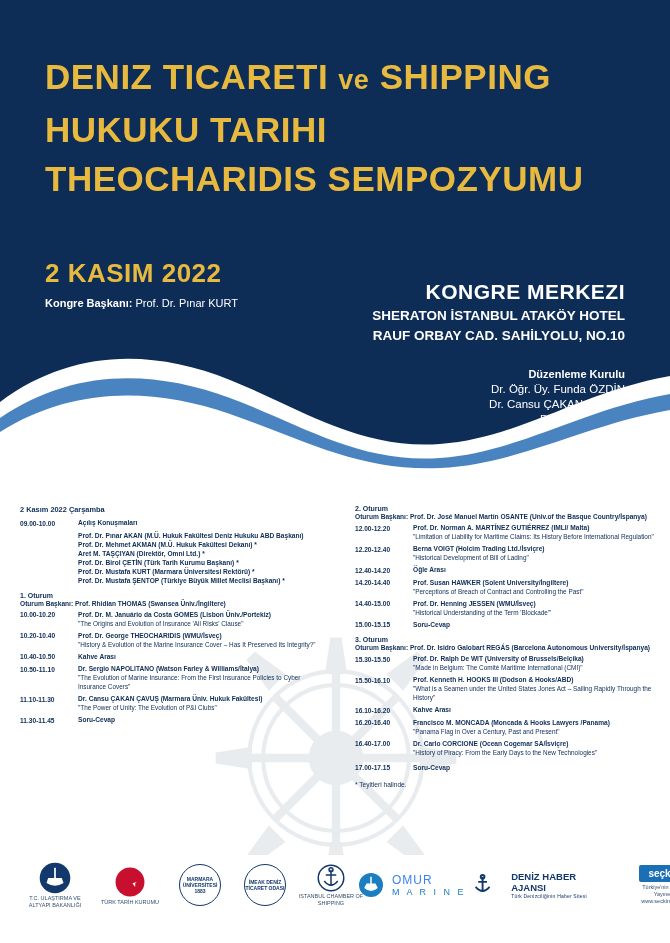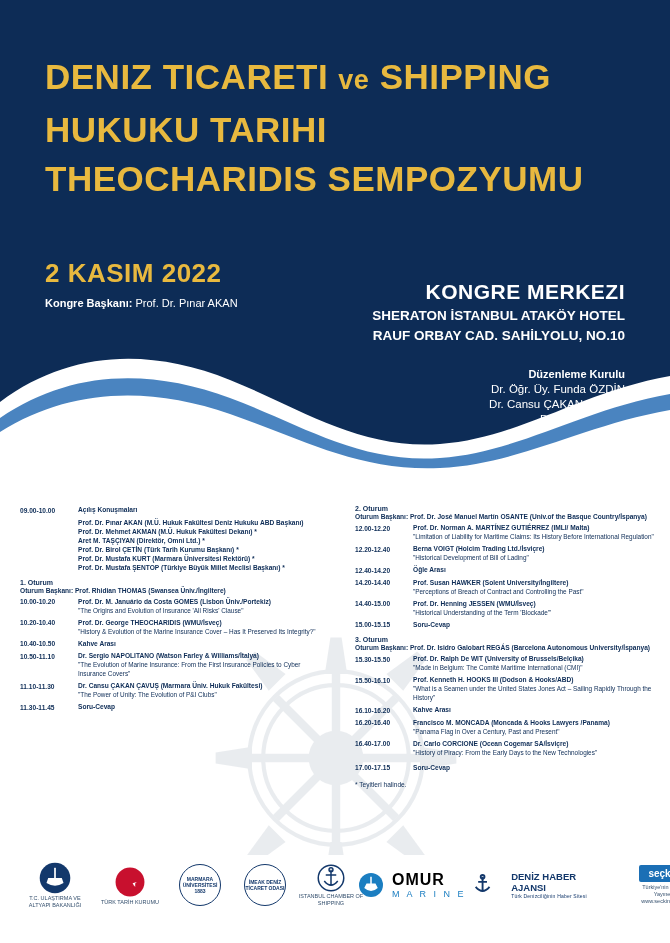--- a/index.html
+++ b/index.html
@@ -141,21 +141,21 @@
       <span>SHIPPING</span>
     </div>
     <div class="title-line">HUKUKU TARIHI</div>
     <div class="title-line">THEOCHARIDIS SEMPOZYUMU</div>
   </div>
 
   <div class="date">2 KASIM 2022</div>
 
   <div class="chair">
     <b>Kongre Başkanı:</b>
-    <span>Prof. Dr. Pınar AKAN</span>
+    <span>Prof. Dr. Pınar KURT</span>
   </div>
 
   <div class="venue">
     <div class="v1">KONGRE MERKEZI</div>
     <div class="v2">SHERATON İSTANBUL ATAKÖY HOTEL</div>
     <div class="v2">RAUF ORBAY CAD. SAHİLYOLU, NO.10</div>
   </div>
 
   <div class="org">
     <div class="o-title">Düzenleme Kurulu</div>
@@ -194,20 +194,21 @@
       <path d="M36,30 l6,-6 l22,16 l-12,12 z"></path>
       <path d="M164,30 l-6,-6 l-22,16 l12,12 z"></path>
       <path d="M36,170 l6,6 l22,-16 l-12,-12 z"></path>
       <path d="M164,170 l-6,6 l-22,-16 l12,-12 z"></path>
     </g>
   </g>
 </svg>
 
 <div class="program">
   <div class="col col-left">
+    <div class="day-head">2 Kasım 2022 Çarşamba</div>
 
     <div class="p-row">
       <div class="p-time">09.00-10.00</div>
       <div class="p-body">
           <div class="p-plain">Açılış Konuşmaları</div>
         </div>
     </div>
 
     <div class="p-row">
       <div class="p-time"></div>
@@ -418,21 +419,21 @@
     <div class="logo-cap">ISTANBUL CHAMBER OF SHIPPING</div>
   </div>
 
   <div class="logo" style="left:336px;width:150px;">
     <svg width="30" height="30" viewBox="0 0 40 40">
       <circle cx="20" cy="20" r="16" fill="#1b7ec1"></circle>
       <path d="M11 24 q9 8 18 0 l-3-6 h-12 z" fill="#ffffff"></path>
       <rect x="19" y="9" width="2" height="10" fill="#ffffff"></rect>
     </svg>
     <div style="margin-left:6px;">
-      <div style="font-size:16px;font-weight:bold;color:#000000;letter-spacing:1px;">OMUR</div>
+      <div style="font-size:12px;font-weight:normal;color:#3b82f6;letter-spacing:1px;">OMUR</div>
       <div style="font-size:9px;color:#1b7ec1;letter-spacing:2.5px;">M A R I N E</div>
     </div>
   </div>
 
   <div class="logo" style="left:470px;width:140px;">
     <svg width="26" height="26" viewBox="0 0 40 40">
       <path d="M20 7 v22 M13 15 h14 M9 23 q11 13 22 0" stroke="#13386b" stroke-width="3" fill="none"></path>
       <circle cx="20" cy="7" r="3" fill="none" stroke="#13386b" stroke-width="3"></circle>
     </svg>
     <div style="margin-left:16px;">

